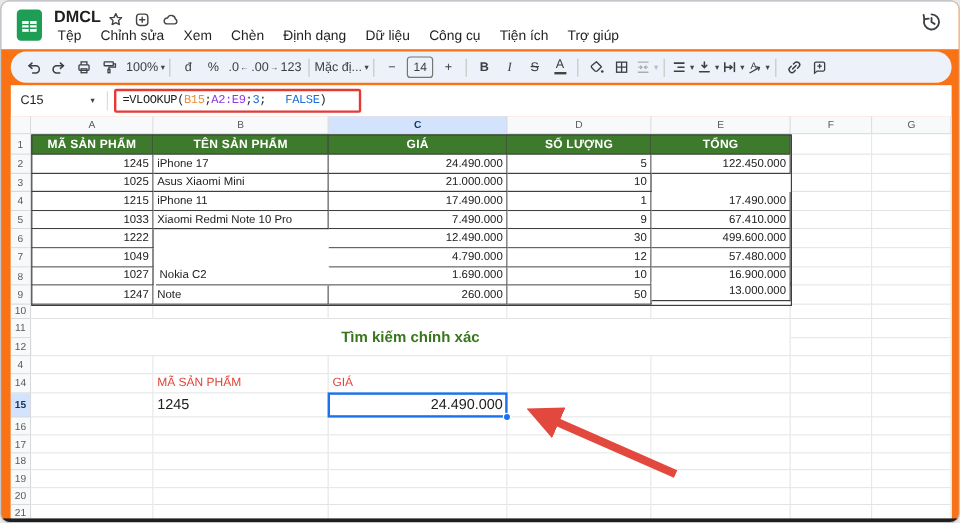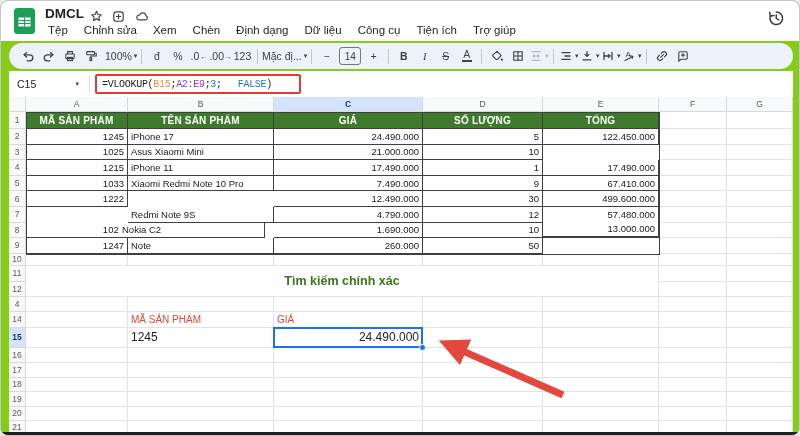--- a/index.html
+++ b/index.html
@@ -1,16 +1,16 @@
 <!DOCTYPE html>
 <html><head>
 <meta charset="utf-8">
 <style>
   html,body{margin:0;padding:0;background:#e9e9e9;font-family:"Liberation Sans",sans-serif;}
-  .window{position:relative;width:800px;height:436px;background:#84cc16;border:1px solid #c3c6ca;border-radius:8px;overflow:hidden;box-sizing:border-box;}
+  .window{position:relative;width:800px;height:436px;background:#f97316;border:1px solid #c3c6ca;border-radius:8px;overflow:hidden;box-sizing:border-box;}
   
   .titlebar{position:absolute;left:0;top:0;width:100%;height:40px;background:#fff;}
   .logo{position:absolute;left:12px;top:6px;}
   .doc-title{position:absolute;left:44px;top:5px;font-size:13.5px;font-weight:bold;color:#1f1f1f;}
   .tb-ico{position:absolute;top:8px;width:16px;height:16px;color:#444;}
   .history{position:absolute;right:14px;top:8px;width:18px;height:18px;color:#3c4043;}
   
   .menubar{position:absolute;left:40px;top:21px;display:flex;gap:2px;}
   .menu-item{font-size:11.5px;color:#1f1f1f;padding:2px 7px;border-radius:8px;white-space:nowrap;}
   
@@ -297,40 +297,40 @@
       <div class="c " style="left: 650px; top: 78.8px; width: 68px; height: 15.6px;"></div>
       <div class="c " style="left: 718px; top: 78.8px; width: 66px; height: 15.6px;"></div>
       <div class="c rh" style="left: 0px; top: 94.4px; width: 17px; height: 15.6px;">6</div>
       <div class="c num tb" style="left: 17px; top: 94.4px; width: 102px; height: 15.6px;">1222</div>
       <div class="c num tb" style="left: 265px; top: 94.4px; width: 149px; height: 15.6px;">12.490.000</div>
       <div class="c num tb" style="left: 414px; top: 94.4px; width: 120px; height: 15.6px;">30</div>
       <div class="c num tb" style="left: 534px; top: 94.4px; width: 116px; height: 15.6px;">499.600.000</div>
       <div class="c " style="left: 650px; top: 94.4px; width: 68px; height: 15.6px;"></div>
       <div class="c " style="left: 718px; top: 94.4px; width: 66px; height: 15.6px;"></div>
       <div class="c rh" style="left: 0px; top: 110px; width: 17px; height: 15.6px;">7</div>
-      <div class="c tb" style="left: 119px; top: 110px; width: 146px; height: 15.6px;">Redmi Note 9S</div>
+      <div class="c num tb" style="left: 17px; top: 110px; width: 102px; height: 15.6px;">1049</div>
       <div class="c num tb" style="left: 265px; top: 110px; width: 149px; height: 15.6px;">4.790.000</div>
       <div class="c num tb" style="left: 414px; top: 110px; width: 120px; height: 15.6px;">12</div>
       <div class="c num tb" style="left: 534px; top: 110px; width: 116px; height: 15.6px;">57.480.000</div>
       <div class="c " style="left: 650px; top: 110px; width: 68px; height: 15.6px;"></div>
       <div class="c " style="left: 718px; top: 110px; width: 66px; height: 15.6px;"></div>
       <div class="c rh" style="left: 0px; top: 125.6px; width: 17px; height: 15.6px;">8</div>
       <div class="c num tb" style="left: 17px; top: 125.6px; width: 102px; height: 15.6px;">1027</div>
-      <div class="c tb" style="left: 110px; top: 125.6px; width: 146px; height: 15.6px; text-align: right;">Nokia C2</div>
+      <div class="c tb" style="left: 121px; top: 125.6px; width: 146px; height: 15.6px; text-align: right;">Nokia C2</div>
       <div class="c num tb" style="left: 265px; top: 125.6px; width: 149px; height: 15.6px;">1.690.000</div>
       <div class="c num tb" style="left: 414px; top: 125.6px; width: 120px; height: 15.6px;">10</div>
       <div class="c num tb" style="left: 534px; top: 125.6px; width: 116px; height: 15.6px;">16.900.000</div>
       <div class="c " style="left: 650px; top: 125.6px; width: 68px; height: 15.6px;"></div>
       <div class="c " style="left: 718px; top: 125.6px; width: 66px; height: 15.6px;"></div>
       <div class="c rh" style="left: 0px; top: 141.2px; width: 17px; height: 15.6px;">9</div>
       <div class="c num tb" style="left: 17px; top: 141.2px; width: 102px; height: 15.6px;">1247</div>
       <div class="c tb" style="left: 119px; top: 141.2px; width: 146px; height: 15.6px;">Note</div>
       <div class="c num tb" style="left: 265px; top: 141.2px; width: 149px; height: 15.6px;">260.000</div>
       <div class="c num tb" style="left: 414px; top: 141.2px; width: 120px; height: 15.6px;">50</div>
-      <div class="c num tb" style="left: 534px; top: 124px; width: 116px; height: 15.6px; text-align: center;">13.000.000</div>
+      <div class="c num tb" style="left: 534px; top: 138px; width: 116px; height: 15.6px; text-align: center;">13.000.000</div>
       <div class="c " style="left: 650px; top: 141.2px; width: 68px; height: 15.6px;"></div>
       <div class="c " style="left: 718px; top: 141.2px; width: 66px; height: 15.6px;"></div>
       <div class="c rh" style="left: 0px; top: 156.8px; width: 17px; height: 12px;">10</div>
       <div class="c " style="left: 17px; top: 156.8px; width: 102px; height: 12px;"></div>
       <div class="c " style="left: 119px; top: 156.8px; width: 146px; height: 12px;"></div>
       <div class="c " style="left: 265px; top: 156.8px; width: 149px; height: 12px;"></div>
       <div class="c " style="left: 414px; top: 156.8px; width: 120px; height: 12px;"></div>
       <div class="c " style="left: 534px; top: 156.8px; width: 116px; height: 12px;"></div>
       <div class="c " style="left: 650px; top: 156.8px; width: 68px; height: 12px;"></div>
       <div class="c " style="left: 718px; top: 156.8px; width: 66px; height: 12px;"></div>

